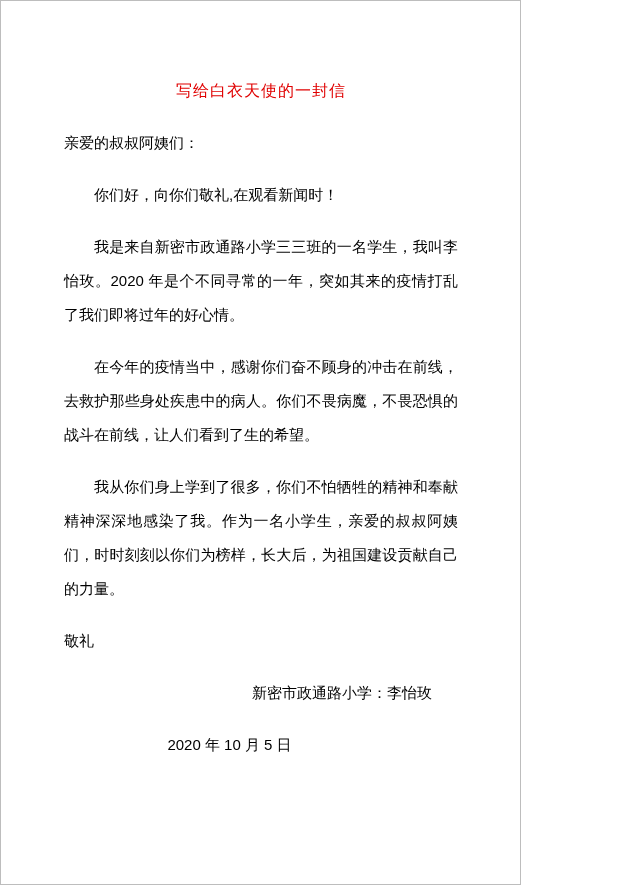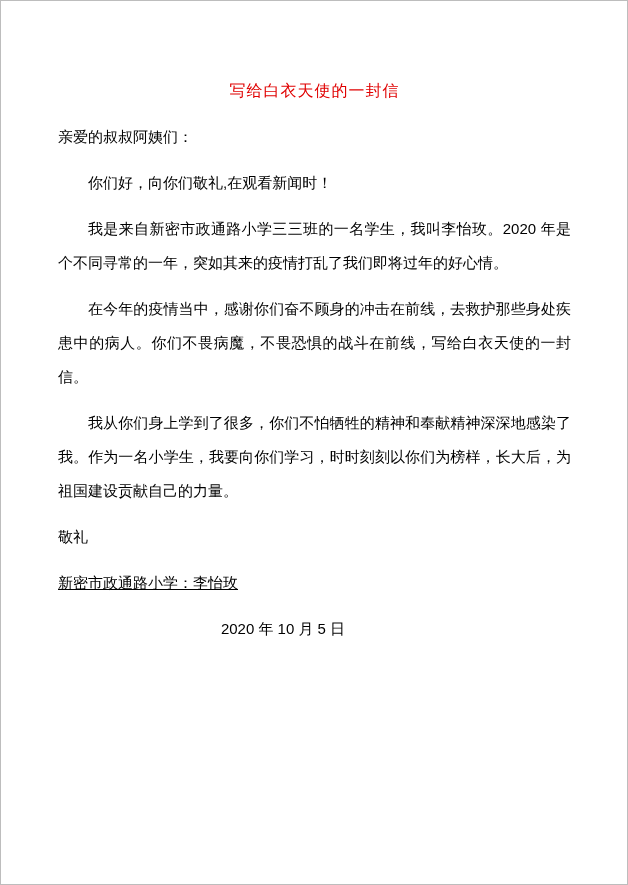--- a/index.html
+++ b/index.html
@@ -8,73 +8,72 @@
     background: #ffffff;
   }
   body {
     width: 628px;
     height: 885px;
     overflow: hidden;
     font-family: "Liberation Sans", sans-serif;
   }
   .page {
     box-sizing: border-box;
-    width: 628px;
+    width: 521px;
     height: 885px;
     background: #ffffff;
     border: 1px solid #bdbdbd;
     padding: 73px 44px 0 45px;
     color: #000000;
     font-size: 15px;
     line-height: 34px;
   }
   .title {
     margin: 0;
     font-size: 16px;
     font-weight: normal;
     text-align: center;
     letter-spacing: 1px;
   }
   p {
-    margin: 12px;
+    margin: 18px;
     padding: 0;
   }
   .para {
     text-align: justify;
     text-justify: inter-ideograph;
   }
   .indent {
     text-indent: 2em;
   }
   .signature {
-    text-align: left;
+    text-align: right;
     padding-right: 26px;
-    text-decoration: underline;
   }
   .date {
     text-align: center;
     padding-right: 63px;
   }
 </style>
 </head>
 <body>
 
 <div class="page">
   <h1 class="title" style="color: rgb(224, 0, 0);">写给白衣天使的一封信</h1>
 
   <p class="para">亲爱的叔叔阿姨们：</p>
 
   <p class="para indent">你们好，向你们敬礼,在观看新闻时！</p>
 
   <p class="para indent">我是来自新密市政通路小学三三班的一名学生，我叫李怡玫。2020 年是个不同寻常的一年，突如其来的疫情打乱了我们即将过年的好心情。</p>
 
-  <p class="para indent">在今年的疫情当中，感谢你们奋不顾身的冲击在前线，去救护那些身处疾患中的病人。你们不畏病魔，不畏恐惧的战斗在前线，写给白衣天使的一封信。</p>
+  <p class="para indent">在今年的疫情当中，感谢你们奋不顾身的冲击在前线，去救护那些身处疾患中的病人。你们不畏病魔，不畏恐惧的战斗在前线，让人们看到了生的希望。</p>
 
 
-  <p class="para indent">我从你们身上学到了很多，你们不怕牺牲的精神和奉献精神深深地感染了我。作为一名小学生，我要向你们学习，时时刻刻以你们为榜样，长大后，为祖国建设贡献自己的力量。</p>
+  <p class="para indent">我从你们身上学到了很多，你们不怕牺牲的精神和奉献精神深深地感染了我。作为一名小学生，亲爱的叔叔阿姨们，时时刻刻以你们为榜样，长大后，为祖国建设贡献自己的力量。</p>
 
 
   <p class="para">敬礼</p>
 
   <p class="signature">新密市政通路小学：李怡玫</p>
 
   <p class="date">2020 年 10 月 5 日</p>
 </div>
 
 </body></html>

